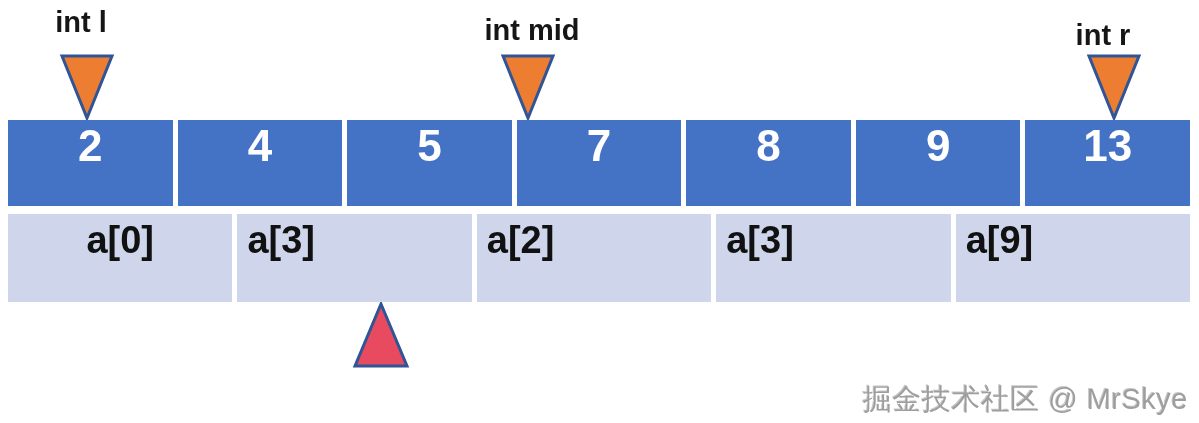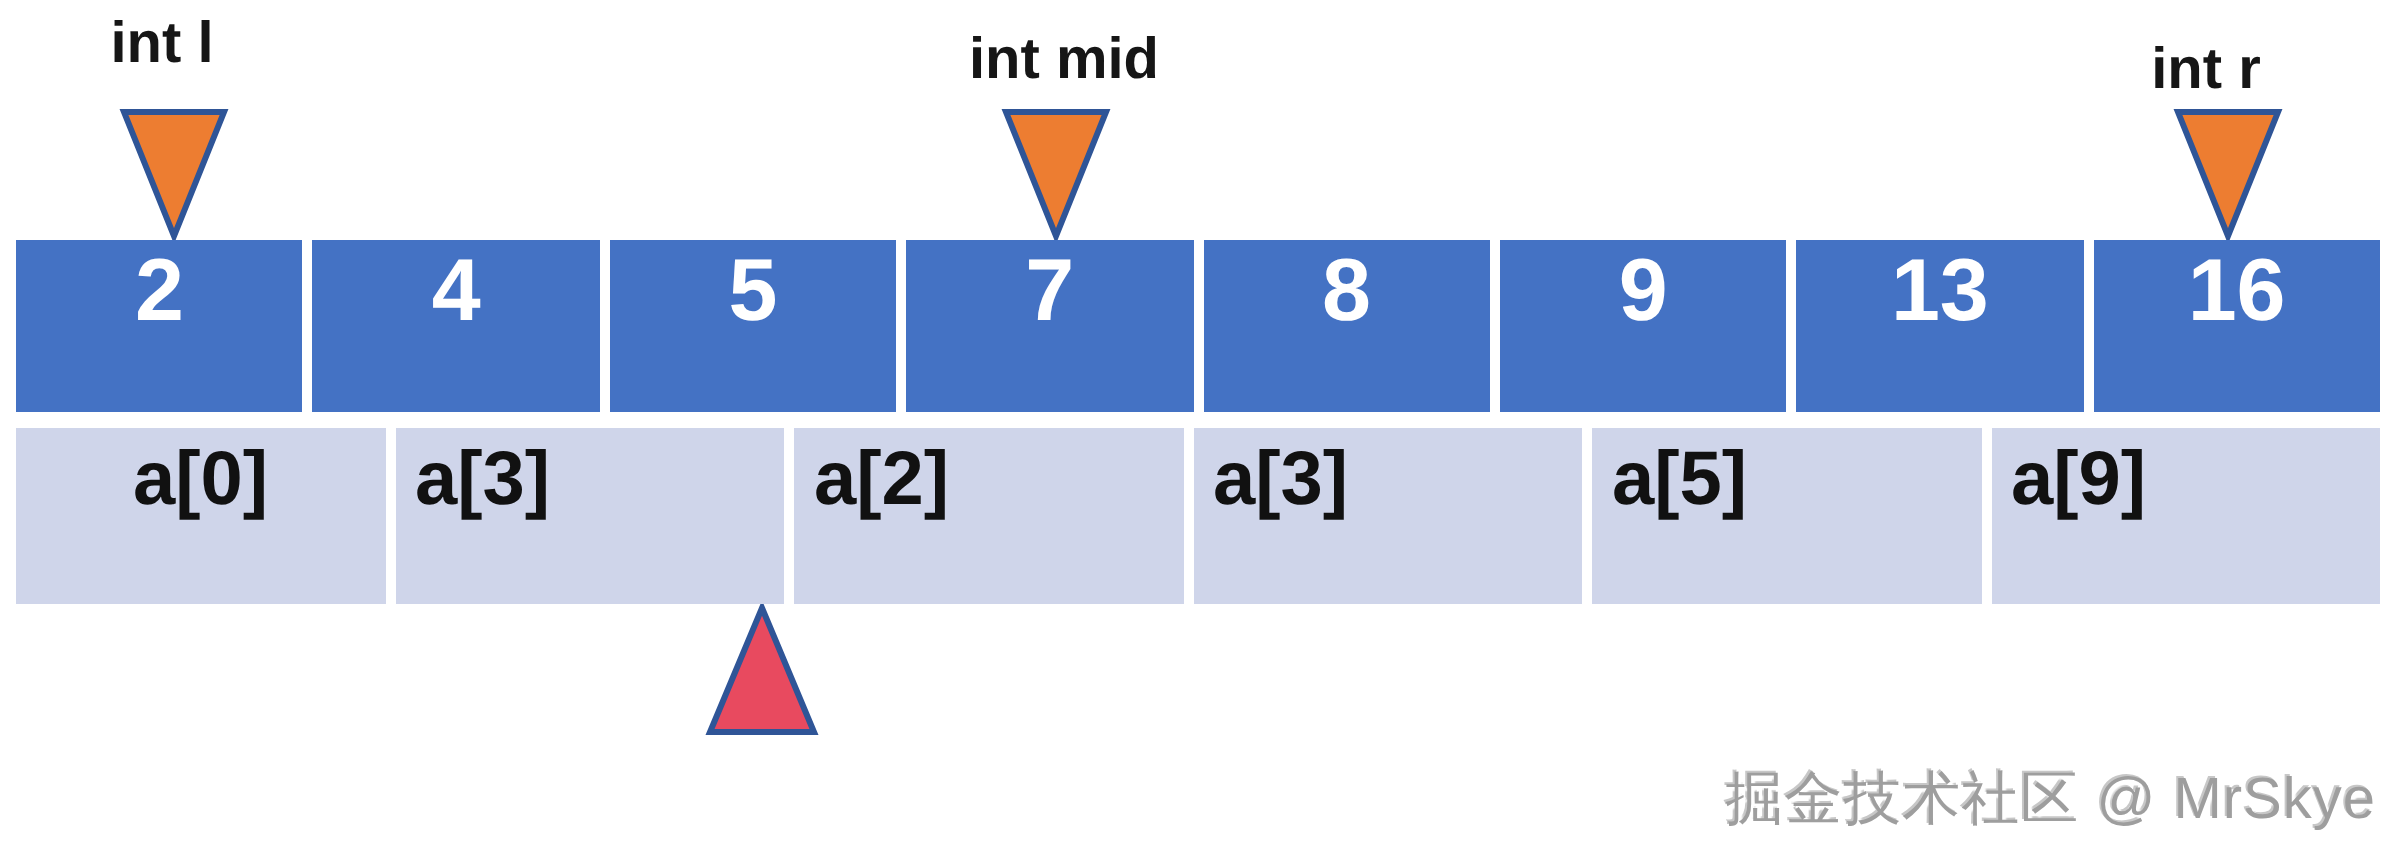--- a/index.html
+++ b/index.html
@@ -118,27 +118,25 @@
   </svg>
 
   <div class="row row-values">
     <div class="cell value-cell">2</div>
     <div class="cell value-cell">4</div>
     <div class="cell value-cell">5</div>
     <div class="cell value-cell">7</div>
     <div class="cell value-cell">8</div>
     <div class="cell value-cell">9</div>
     <div class="cell value-cell">13</div>
-    <div class="cell value-cell">16</div>
   </div>
 
   <div class="row row-indices">
     <div class="cell index-cell centered">a[0]</div>
     <div class="cell index-cell">a[3]</div>
     <div class="cell index-cell">a[2]</div>
     <div class="cell index-cell">a[3]</div>
-    <div class="cell index-cell">a[5]</div>
     <div class="cell index-cell">a[9]</div>
   </div>
 
   <div class="watermark">掘金技术社区 @ MrSkye</div>
 
 </div>
 
 </body></html>

